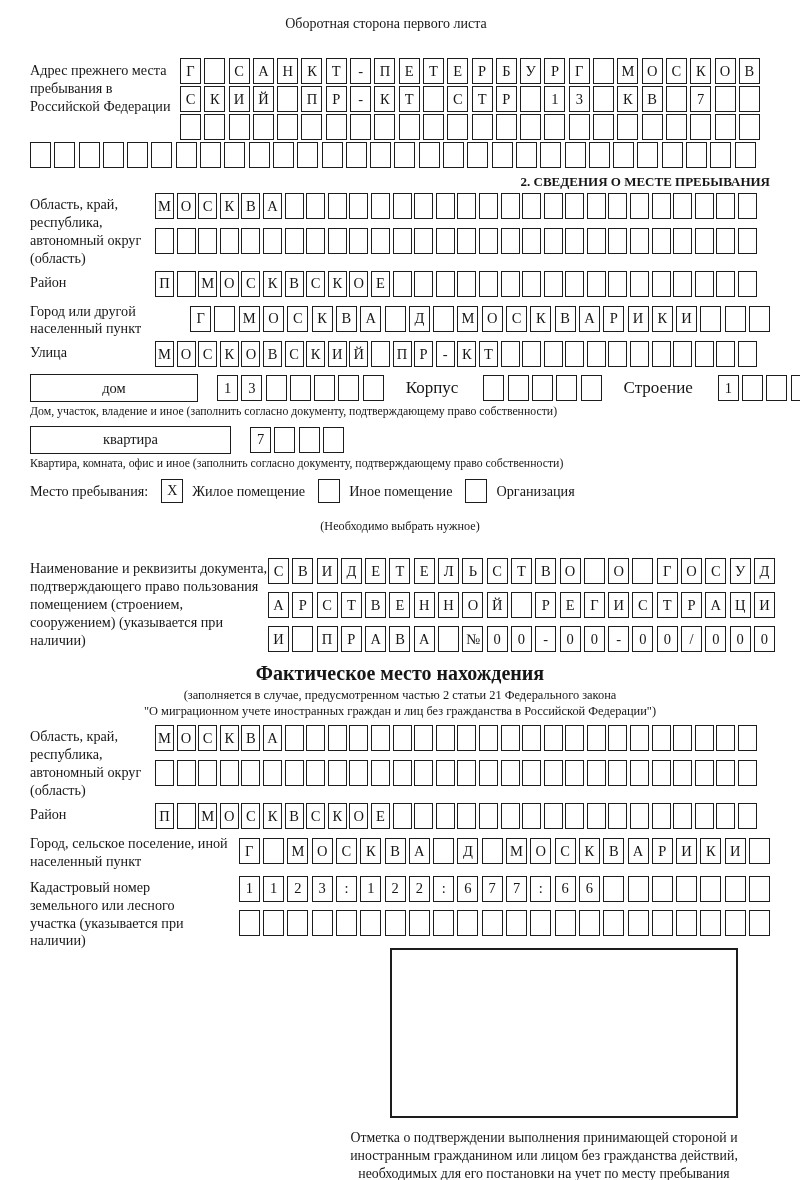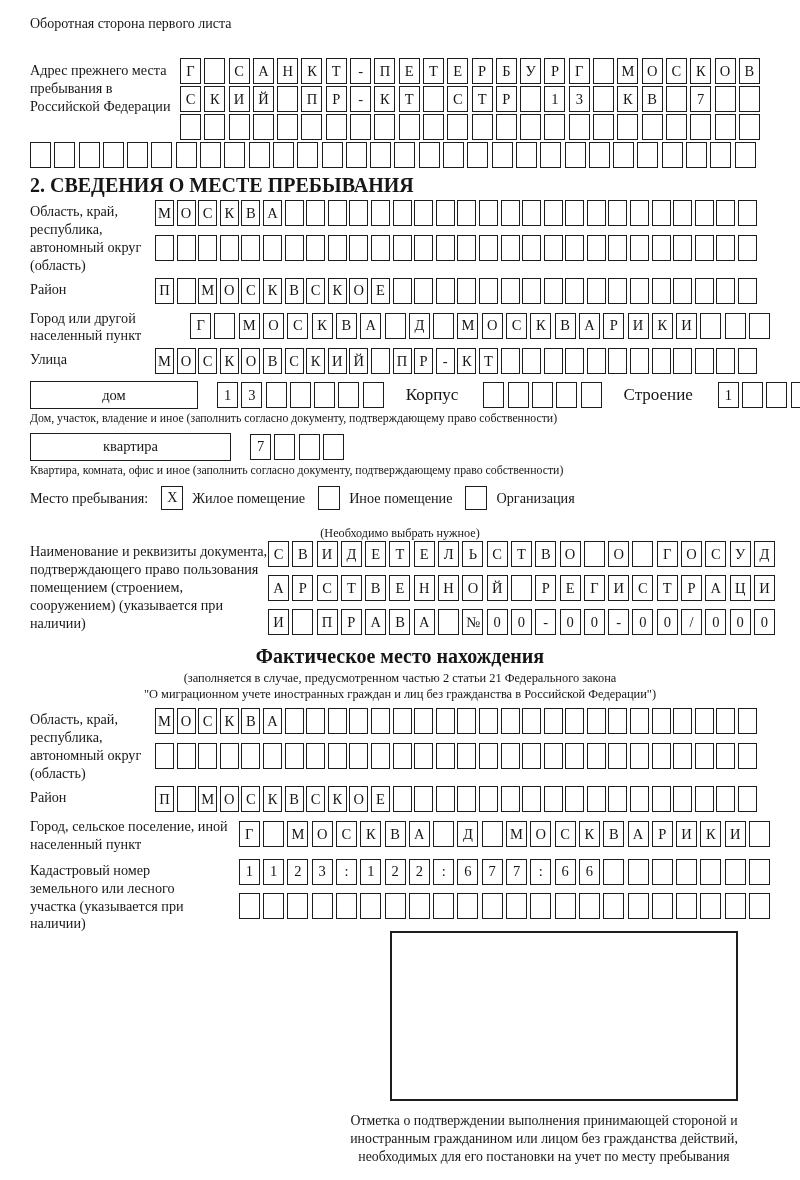--- a/index.html
+++ b/index.html
@@ -1,31 +1,31 @@
 <!DOCTYPE html>
 <html><head>
 <meta charset="utf-8">
 <style>
   html,body{margin:0;padding:0;background:#fff;}
   body{width:800px;height:1180px;color:#161616;font-family:"Liberation Serif","DejaVu Serif",serif;overflow:hidden;}
   .page{box-sizing:border-box;width:800px;height:1180px;padding:16px 30px 10px 30px;}
-  .side-note{text-align:left;font-size:14px;padding-right:28px;}
+  .side-note{text-align:center;font-size:14px;padding-right:28px;}
 
   
   .boxrow{display:flex;flex:none;}
   .cbox{box-sizing:border-box;flex:none;border:1.6px solid #1d1d1d;height:26px;
         display:inline-flex;align-items:center;justify-content:center;
         font-size:14.5px;background:#fff;}
   .p24{gap:3.3px}.p24 .cbox{width:21px}
   .p28{gap:2.6px}.p28 .cbox{width:19px}
   .rowstack{display:flex;flex-direction:column;}
   .lbl{font-size:14.2px;line-height:1.26;}
   .cap{font-size:11.8px;line-height:1.15;}
   .center{text-align:center;}
-  .sec-title{font-weight:bold;font-size:20px;text-align:left;}
+  .sec-title{font-weight:bold;font-size:13px;text-align:right;}
 
   
   .s1{display:flex;margin-top:26px;}
   .s1 .lbl{width:150px;flex:none;padding-top:4px;}
   .s1 .rowstack{gap:2px;}
   .fullrow{margin-top:2px;}
   .s1cap{margin-top:3px;}
 
   
   .fld{display:flex;margin-top:3px;}
@@ -44,21 +44,21 @@
   .inline-lbl{font-size:17px;margin:0 6px 0 10px;}
   .undercap{margin-top:3px;}
 
   
   .stay{display:flex;align-items:center;margin-top:9px;font-size:14.2px;}
   .ckbox{box-sizing:border-box;border:1.6px solid #1d1d1d;width:22px;height:24px;flex:none;
          display:inline-flex;align-items:center;justify-content:center;font-size:14px;margin:0 9px 0 13px;}
   .stay-cap{margin-top:16px;font-size:12.2px;}
 
   
-  .docblk{display:flex;margin-top:0;}
+  .docblk{display:flex;margin-top:24px;}
   .docblk .lbl{width:238px;flex:none;padding-top:2px;}
   .docblk .rowstack{gap:8px;margin-left:auto;}
 
   
   .aloc-title{margin-top:10px;font-weight:bold;font-size:20px;text-align:center;}
   .aloc-note{font-size:12.4px;text-align:center;margin-top:3px;line-height:1.25;}
   .fld .lbl.w200{width:200px;}
   .fld .lbl.w180{width:180px;}
 
   

